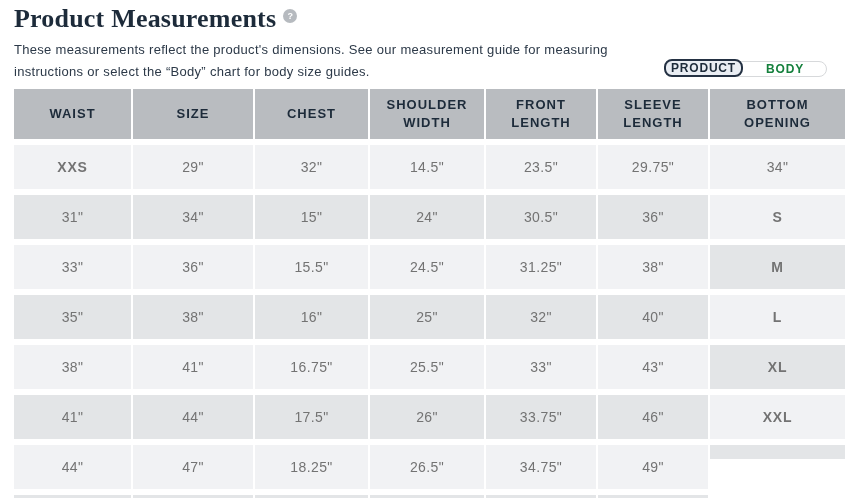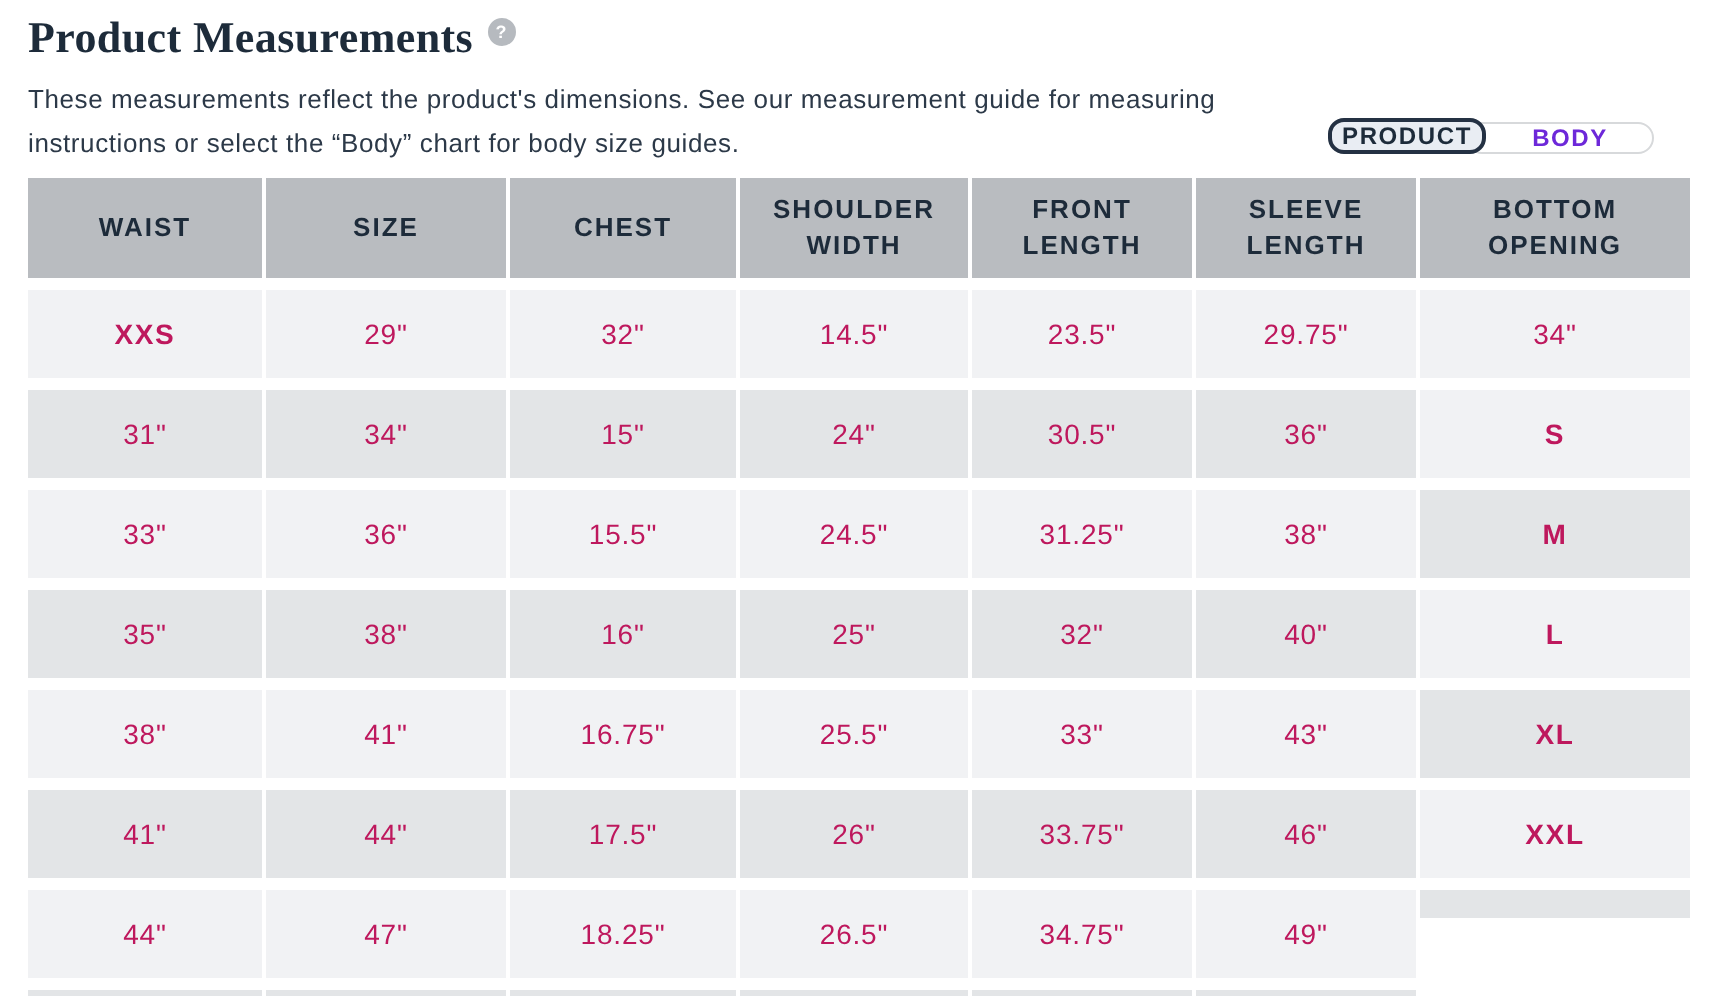--- a/index.html
+++ b/index.html
@@ -21,21 +21,21 @@
     left: 14px;
     top: 6px;
     width: 620px;
   }
   .title-row {
     display: flex;
     align-items: flex-start;
   }
   .page-title {
     font-family: "Liberation Serif", serif;
-    font-size: 22px;
+    font-size: 26px;
     font-weight: 600;
     color: #1d2b3a;
     letter-spacing: 0.2px;
     line-height: 26px;
   }
   .help-icon {
     width: 14px;
     height: 14px;
     border-radius: 50%;
     background: #b6babf;
@@ -73,21 +73,21 @@
     font-size: 12px;
     letter-spacing: 0.8px;
     cursor: pointer;
     box-sizing: border-box;
     background: #ffffff;
   }
   .toggle-btn.unselected {
     width: 94px;
     border: 1px solid #d7d9db;
     border-radius: 8px;
-    color: #6d28d9;
+    color: #15803d;
     font-weight: 600;
     margin-left: -10px;
     padding-left: 10px;
   }
   .toggle-btn.selected {
     width: 79px;
     border: 2px solid #243143;
     border-radius: 8px;
     background: #e9edf3;
     color: #1d2b3a;
@@ -119,21 +119,21 @@
     font-size: 13px;
     font-weight: 700;
     letter-spacing: 1px;
     text-transform: uppercase;
     line-height: 18px;
     padding: 0 12px;
   }
   .td {
     height: 44px;
     font-size: 14px;
-    color: #be185d;
+    color: #737373;
     letter-spacing: 0.4px;
   }
   .td.size-label {
     font-weight: 700;
     letter-spacing: 0.8px;
   }
   .row-light { background: #f1f2f4; }
   .row-dark  { background: #e3e5e7; }
   .partial   { height: 14px; background: #e3e5e7; }
 </style>

